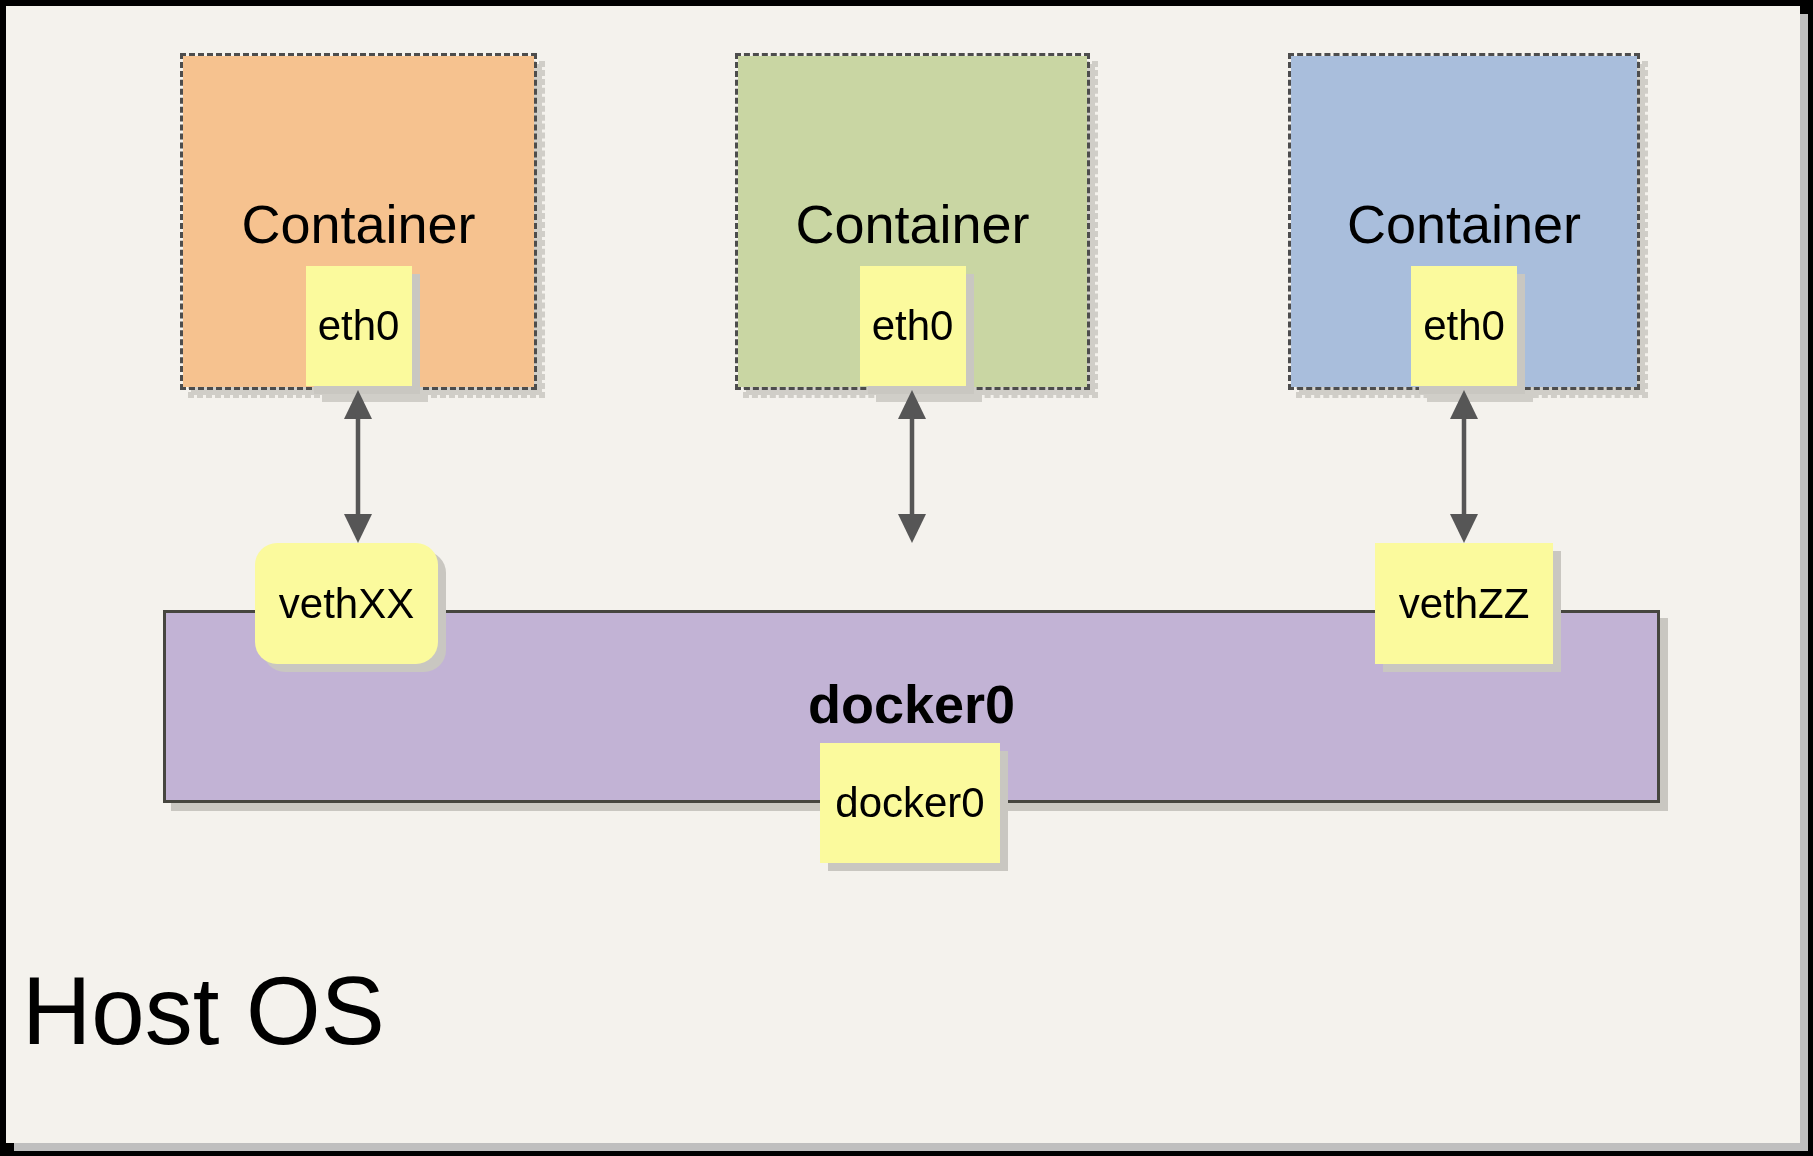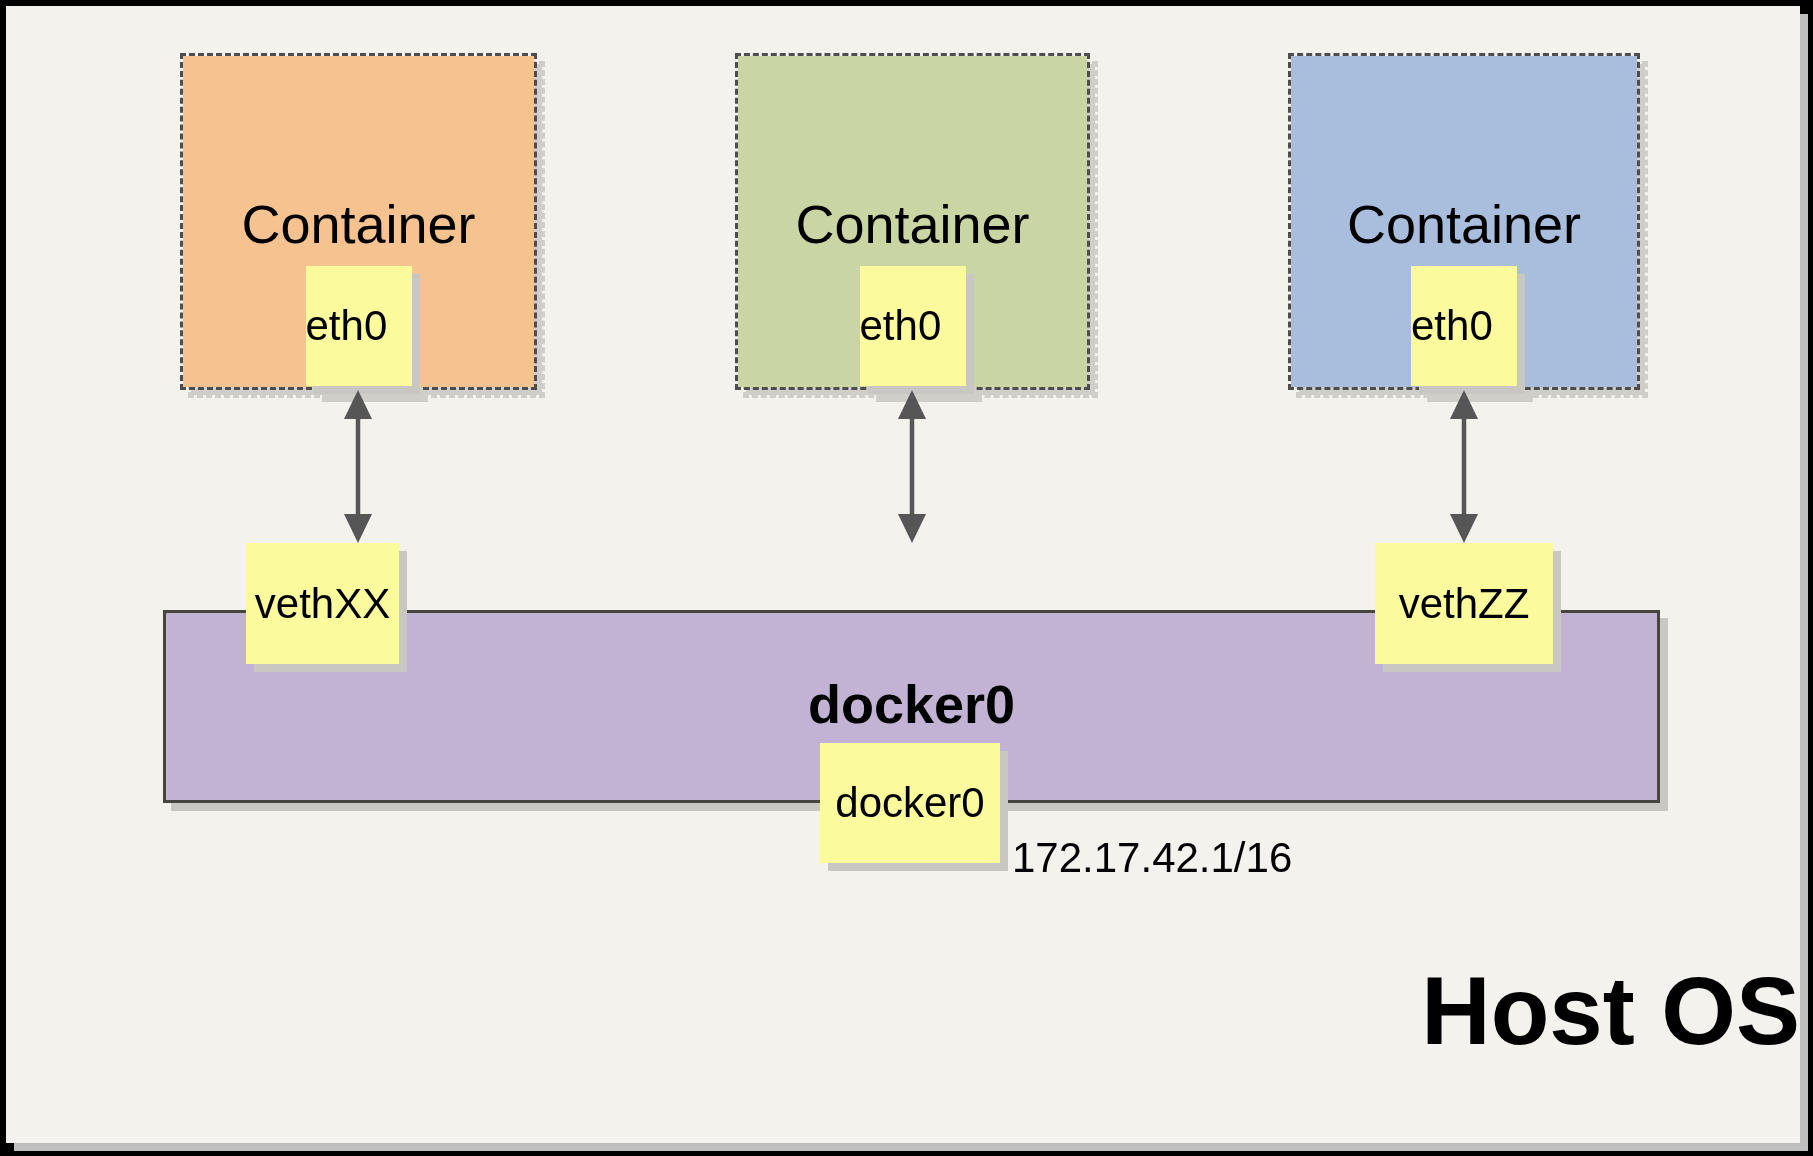--- a/index.html
+++ b/index.html
@@ -31,38 +31,38 @@
     position:absolute;left:0;right:0;top:141px;
     text-align:center;
     font-size:54px;font-weight:normal;color:#000;
     line-height:1;
   }
   .iface-box{
     position:absolute;left:50%;bottom:1px;transform:translateX(-50%);
     width:106px;height:120px;
     background:#FBFA9D;
     box-shadow:8px 8px 0 #C9C7C1;
-    display:flex;align-items:center;
+    display:flex;align-items:center;justify-content:center;
     font-size:42px;color:#000;line-height:1;
   }
   
   .arrow{position:absolute;top:384px;width:30px;height:153px;color:#565656;}
   .arrow.a1{left:337px;}
   .arrow.a2{left:891px;}
   .arrow.a3{left:1443px;}
   
   .veth-box{
     position:absolute;top:537px;height:121px;
     background:#FBFA9D;
     box-shadow:8px 8px 0 #C9C7C1;
     display:flex;align-items:center;justify-content:center;
     font-size:42px;color:#000;line-height:1;
     z-index:3;
   }
-  .veth-box.v1{left:240px;width:153px;}
+  .veth-box.v1{left:249px;width:183px;border-radius:22px;}
   .veth-box.v2{left:817px;width:179px;}
   .veth-box.v3{left:1369px;width:178px;}
   
   .bridge-bar{
     position:absolute;left:157px;top:604px;
     width:1497px;height:193px;
     background:#C2B3D5;
     border:3px solid #46463F;
     box-sizing:border-box;
     box-shadow:8px 8px 0 #C9C7C1;
@@ -83,22 +83,22 @@
     z-index:4;
   }
   .ip-label{
     position:absolute;left:1006px;top:831px;
     font-size:42px;color:#000;line-height:1;
     z-index:4;
   }
   .host-title{
     position:absolute;left:0;right:0;top:957px;
     margin-left:16px;
-    text-align:right;
-    font-size:96px;font-weight:bold;color:#000;line-height:1;
+    text-align:left;
+    font-size:96px;font-weight:normal;color:#000;line-height:1;
   }
 </style>
 </head>
 <body>
 
 <div class="frame">
   <div class="page">
 
     <div class="container-box c1" style="background-color: rgb(246, 194, 143);">
       <div class="container-title">Container</div>
@@ -145,18 +145,17 @@
     </div>
 
     <div class="bridge-bar">
       <div class="bridge-label">docker0</div>
     </div>
 
     <div class="bridge-iface-box">
       <span>docker0</span>
     </div>
 
-    <div class="ip-label">172.17.42.1/16</div>
 
     <div class="host-title">Host OS</div>
 
   </div>
 </div>
 
 </body></html>

